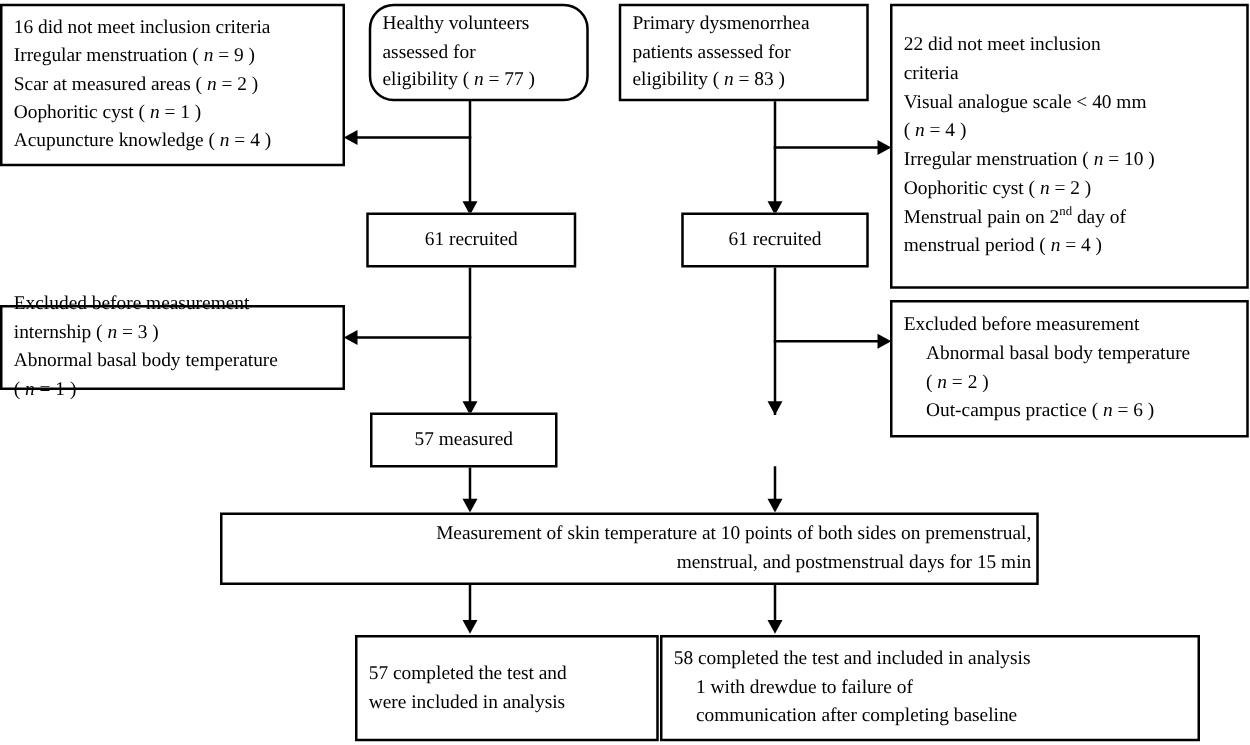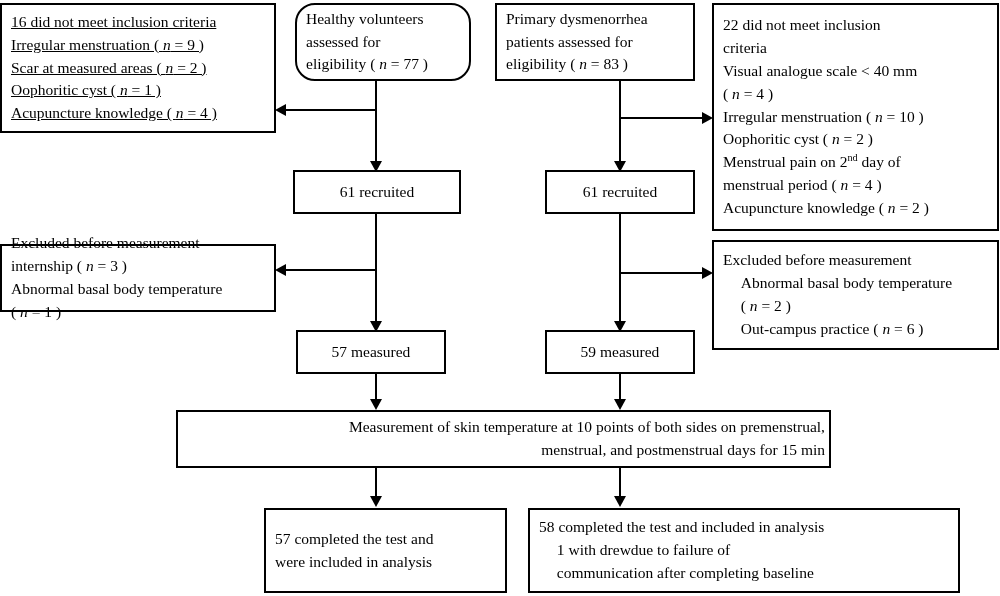--- a/index.html
+++ b/index.html
@@ -103,21 +103,21 @@
   <div class="vline" style="left:375px; top:373px; height:30px;"></div>
   <div class="arrow-down" style="left:370px; top:399px;"></div>
   <div class="vline" style="left:619px; top:373px; height:30px;"></div>
   <div class="arrow-down" style="left:614px; top:399px;"></div>
 
   <div class="vline" style="left:375px; top:468px; height:31px;"></div>
   <div class="arrow-down" style="left:370px; top:496px;"></div>
   <div class="vline" style="left:619px; top:468px; height:31px;"></div>
   <div class="arrow-down" style="left:614px; top:496px;"></div>
 
-  <div class="box pad-left" style="left:0px; top:3px; width:276px; height:130px;text-decoration:underline;">
+  <div class="box pad-left" style="left:0px; top:3px; width:276px; height:130px;">
     <span class="line">16 did not meet inclusion criteria</span>
     <span class="line">Irregular menstruation ( <i>n</i> = 9 )</span>
     <span class="line">Scar at measured areas ( <i>n</i> = 2 )</span>
     <span class="line">Oophoritic cyst ( <i>n</i> = 1 )</span>
     <span class="line">Acupuncture knowledge ( <i>n</i> = 4 )</span>
   </div>
 
   <div class="box pad-left" style="left:295px; top:3px; width:176px; height:78px;border-radius:20px;">
     <span class="line">Healthy volunteers</span>
     <span class="line">assessed for</span>
@@ -132,21 +132,20 @@
 
   <div class="box pad-left" style="left:712px; top:3px; width:287px; height:228px;">
     <span class="line">22 did not meet inclusion</span>
     <span class="line">criteria</span>
     <span class="line">Visual analogue scale &lt; 40 mm</span>
     <span class="line">( <i>n</i> = 4 )</span>
     <span class="line">Irregular menstruation ( <i>n</i> = 10 )</span>
     <span class="line">Oophoritic cyst ( <i>n</i> = 2 )</span>
     <span class="line">Menstrual pain on 2<sup>nd</sup> day of</span>
     <span class="line">menstrual period ( <i>n</i> = 4 )</span>
-    <span class="line">Acupuncture knowledge ( <i>n</i> = 2 )</span>
   </div>
 
   <div class="box centered" style="left:293px; top:170px; width:168px; height:44px;">
     <span class="line">61 recruited</span>
   </div>
 
   <div class="box centered" style="left:545px; top:170px; width:150px; height:44px;">
     <span class="line">61 recruited</span>
   </div>
 
@@ -161,30 +160,27 @@
     <span class="line">Excluded before measurement</span>
     <span class="line indent1">Abnormal basal body temperature</span>
     <span class="line indent1">( <i>n</i> = 2 )</span>
     <span class="line indent1">Out-campus practice ( <i>n</i> = 6 )</span>
   </div>
 
   <div class="box centered" style="left:296px; top:330px; width:150px; height:44px;">
     <span class="line">57 measured</span>
   </div>
 
-  <div class="box centered" style="left:545px; top:330px; width:150px; height:44px;">
-    <span class="line">59 measured</span>
-  </div>
 
   <div class="box centered" style="left:176px; top:410px; width:655px; height:58px;align-items:flex-end;">
     <span class="line">Measurement of skin temperature at 10 points of both sides on premenstrual,</span>
     <span class="line">menstrual, and postmenstrual days for 15 min</span>
   </div>
 
-  <div class="box pad-left" style="left:264px; top:508px; width:243px; height:85px;font-family:Liberation Serif, serif;">
+  <div class="box pad-left" style="left:284px; top:508px; width:243px; height:85px;font-family:Liberation Serif, serif;">
     <span class="line">57 completed the test and</span>
     <span class="line">were included in analysis</span>
   </div>
 
   <div class="box pad-left" style="left:528px; top:508px; width:432px; height:85px;">
     <span class="line">58 completed the test and included in analysis</span>
     <span class="line indent1">1 with drewdue to failure of</span>
     <span class="line indent1">communication after completing baseline</span>
   </div>
 

